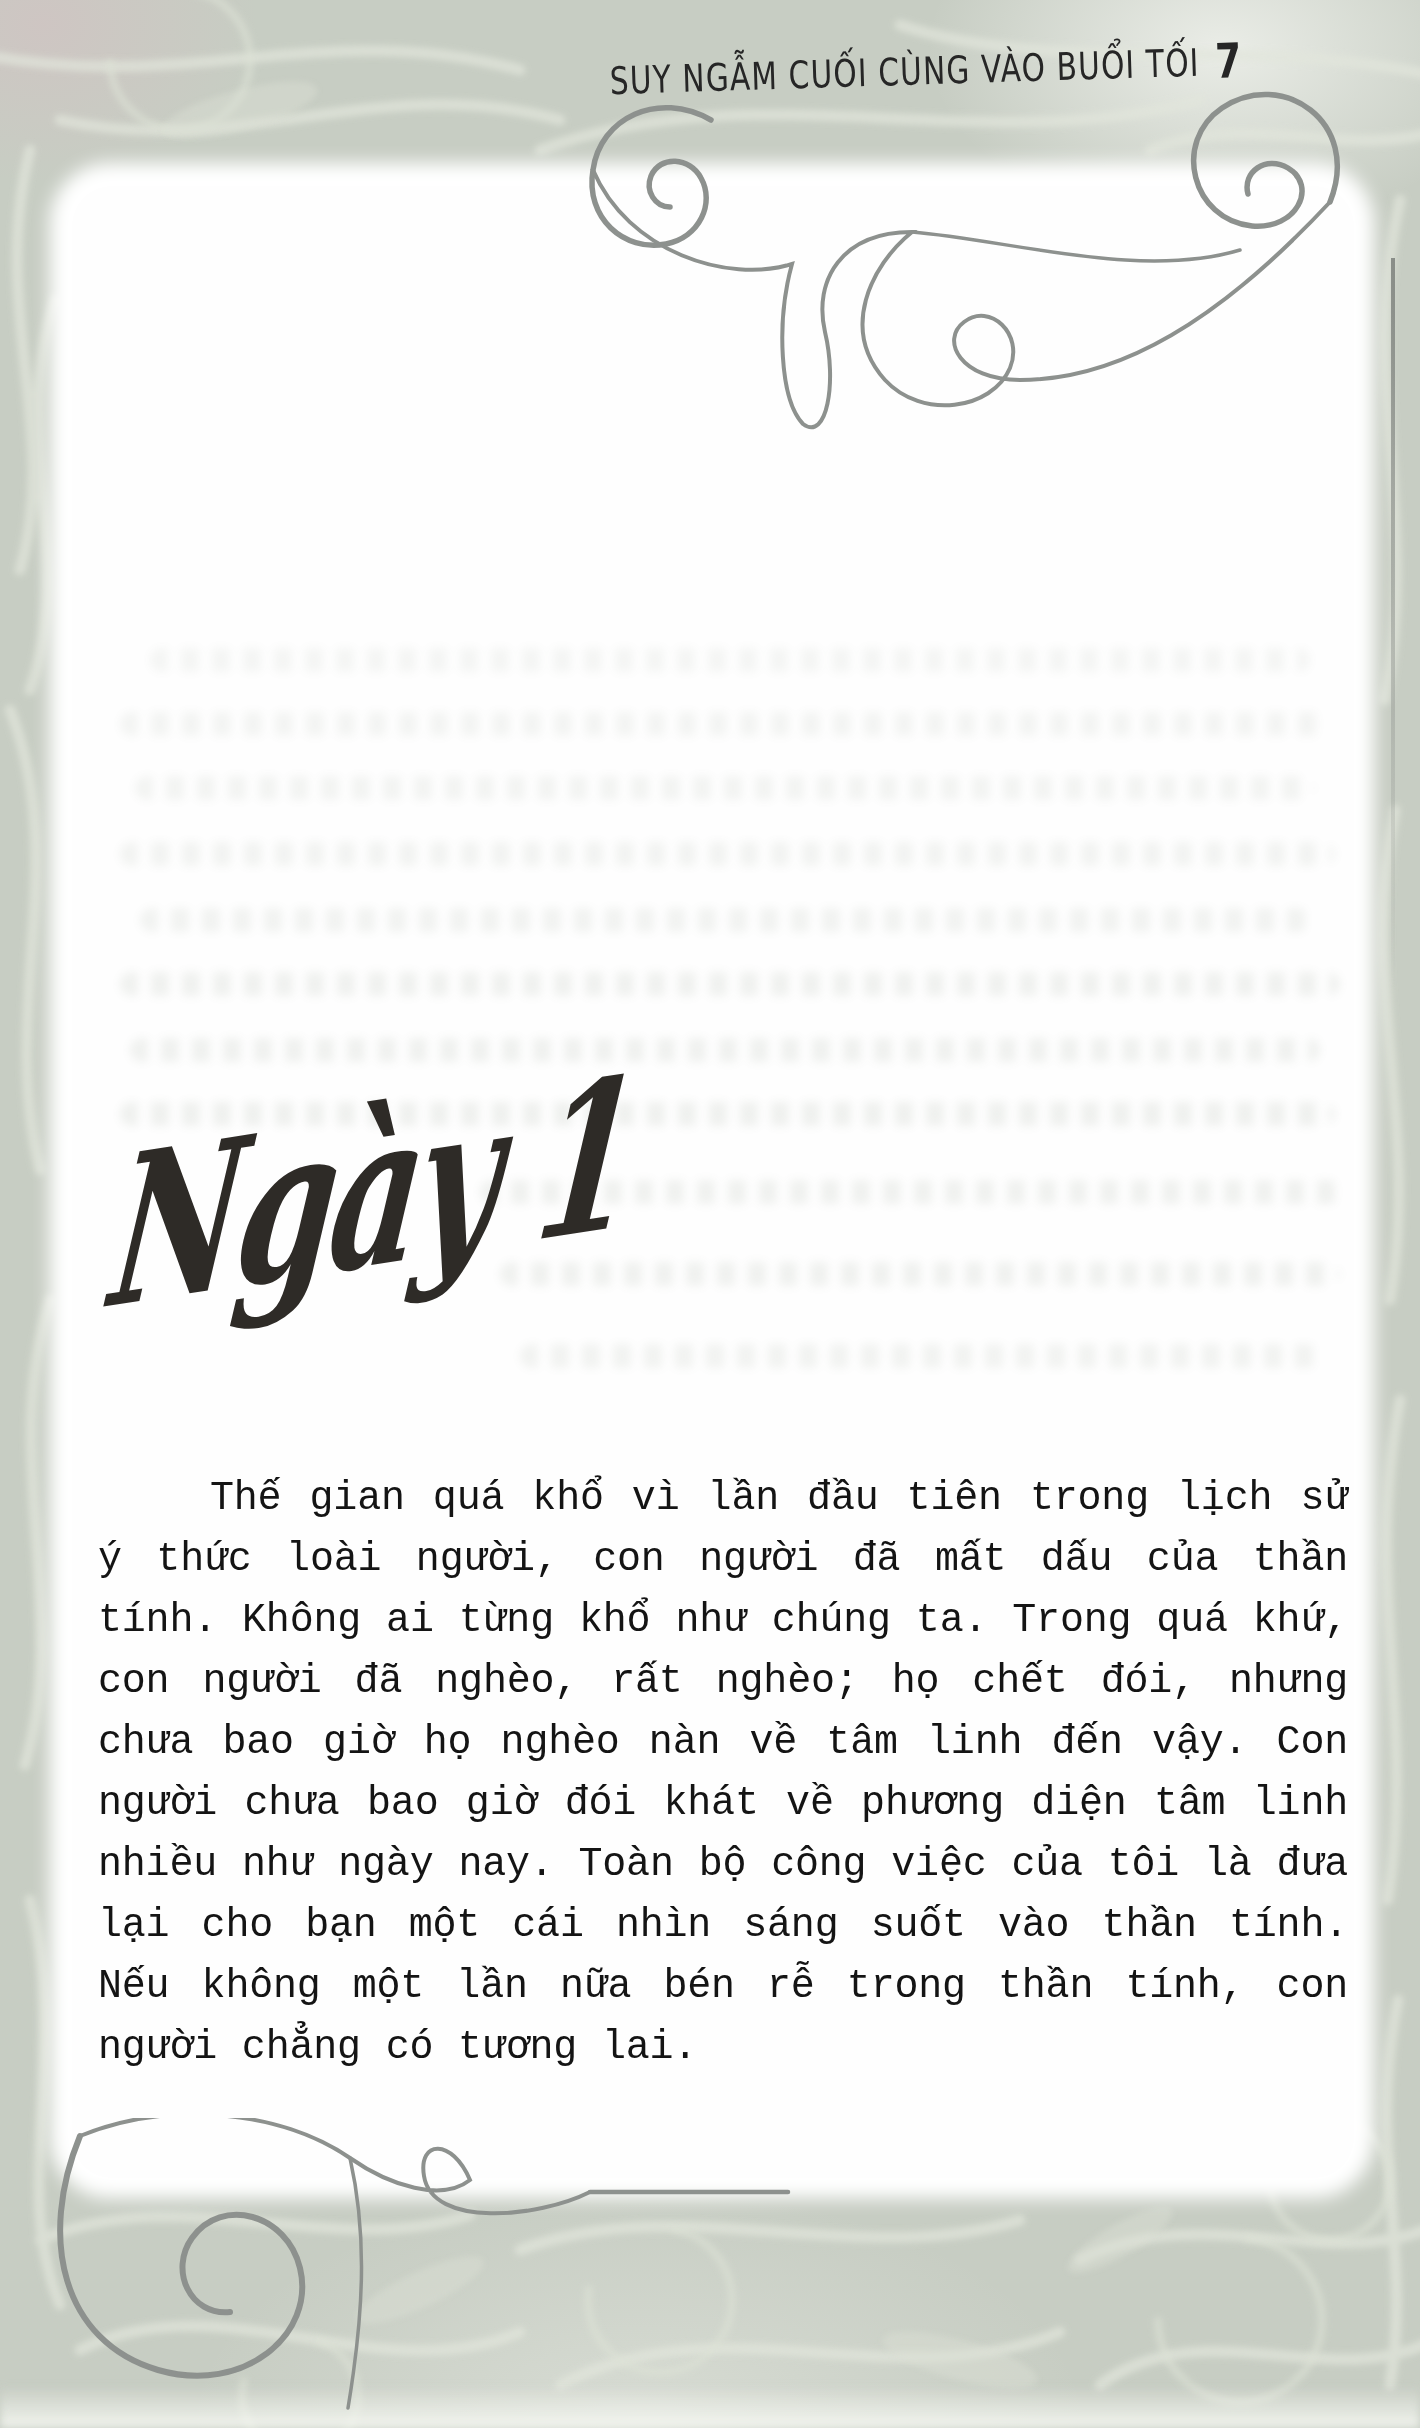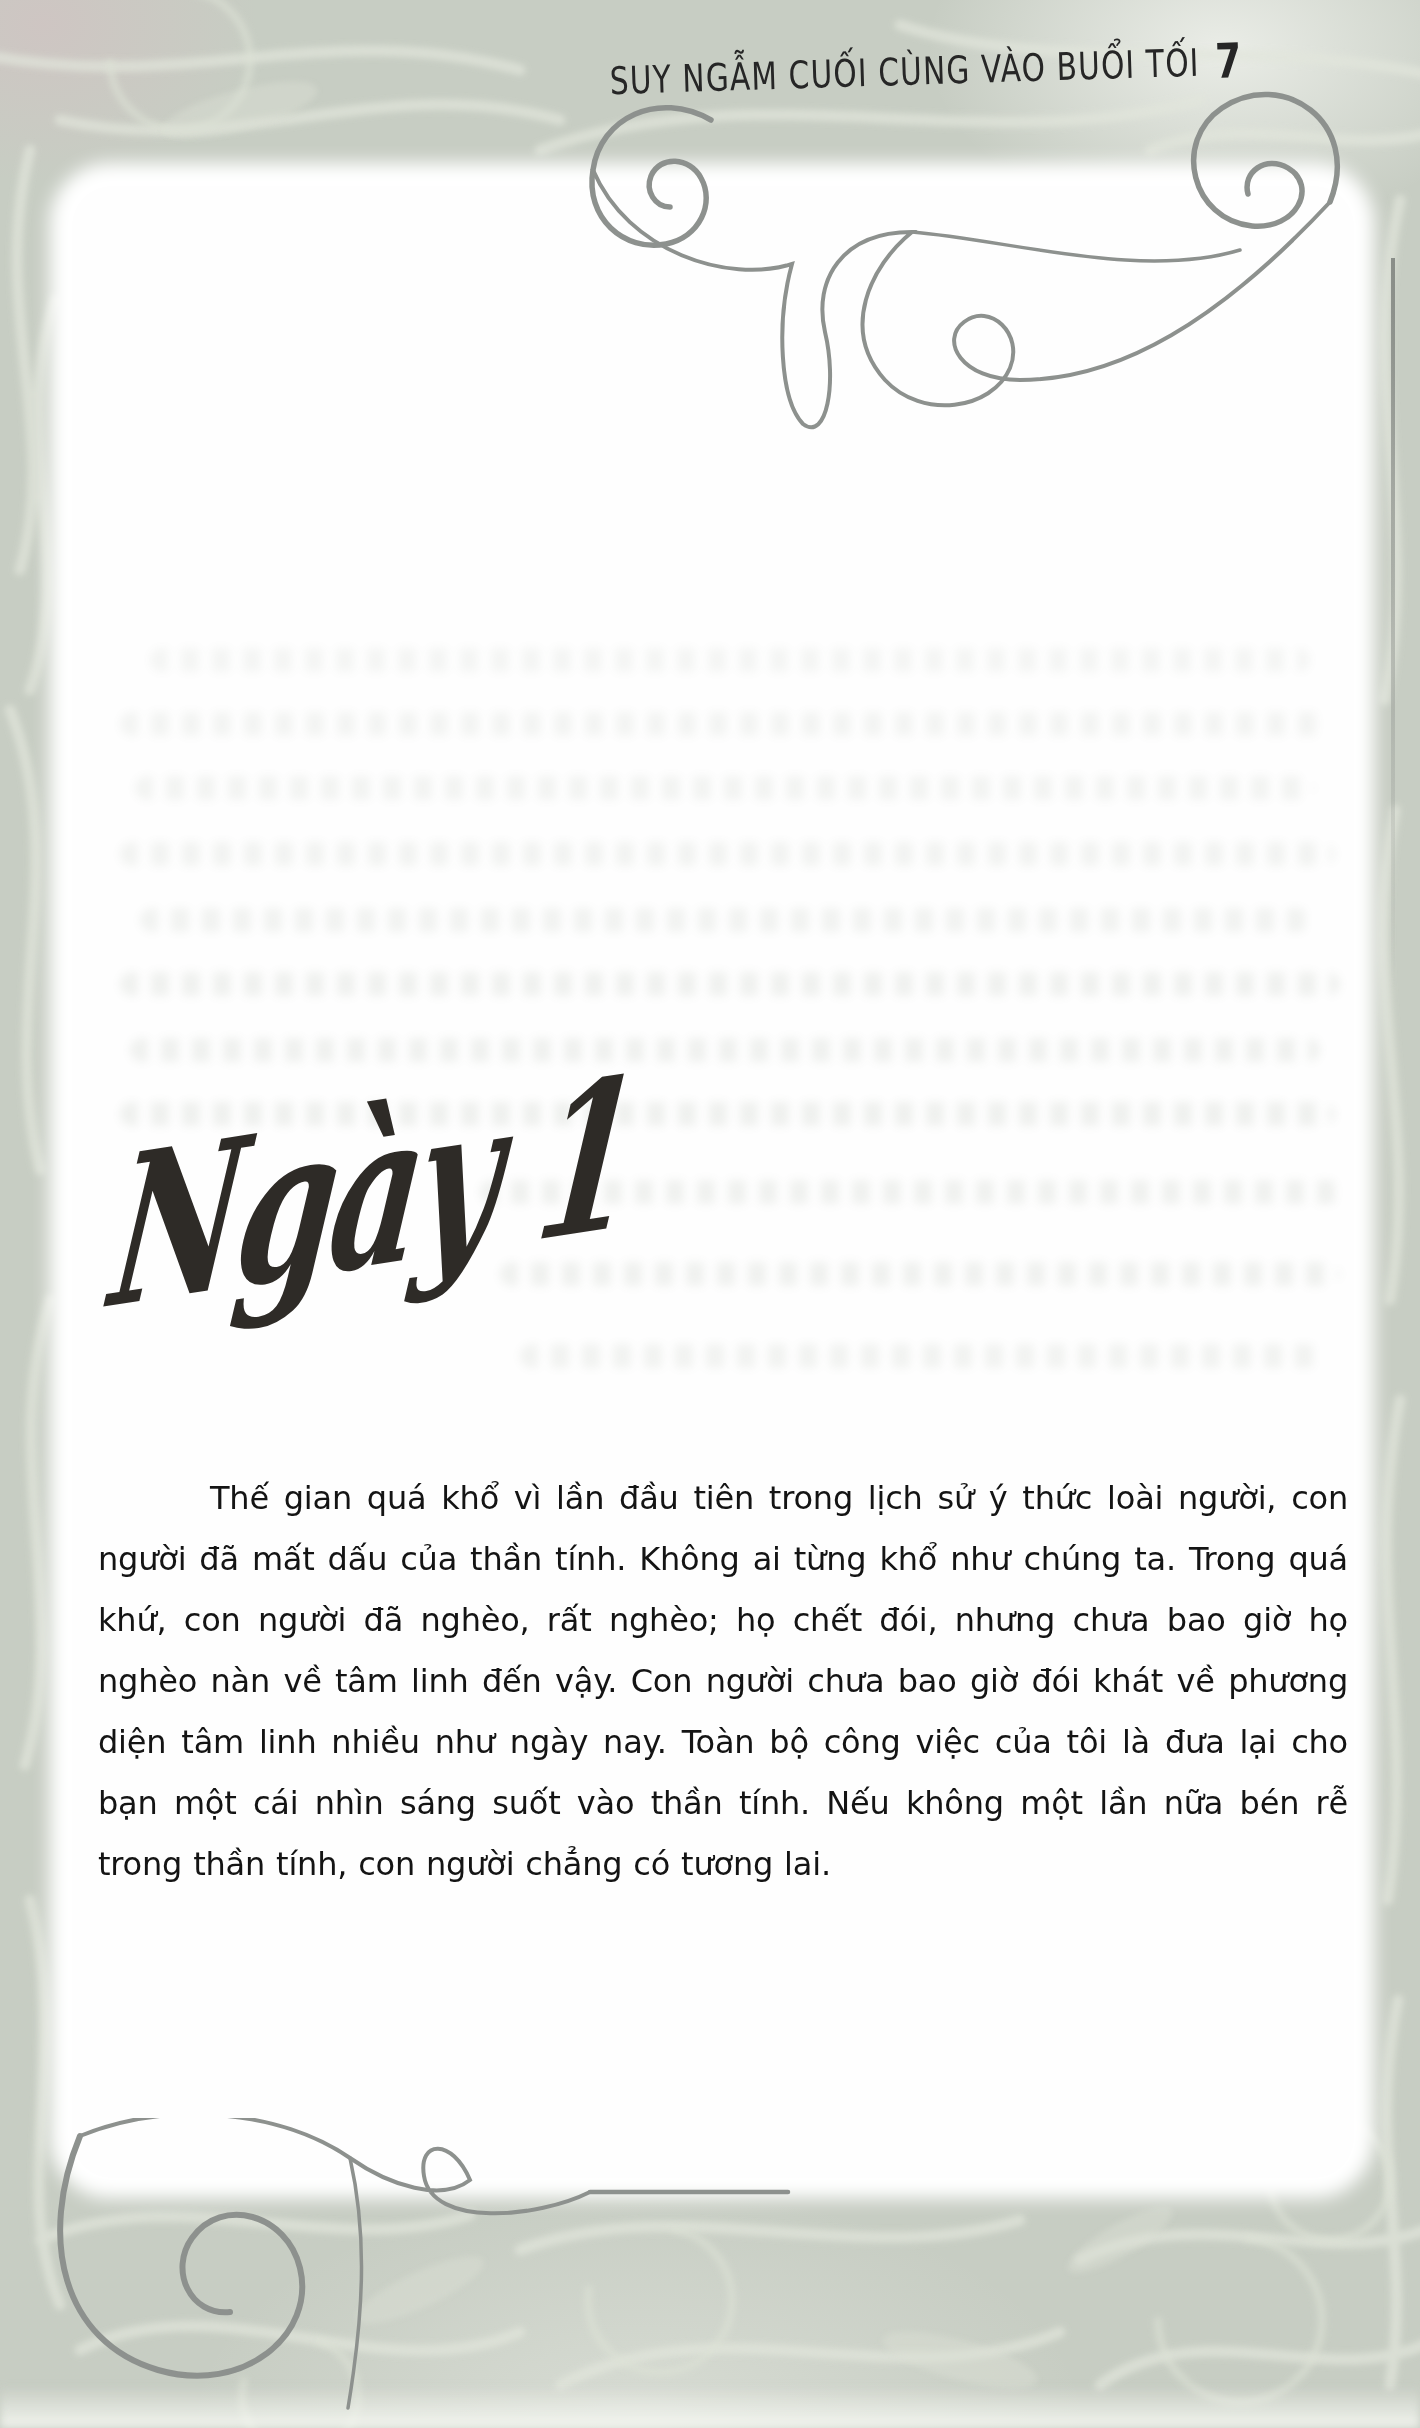--- a/index.html
+++ b/index.html
@@ -47,22 +47,22 @@
     font-size:48px;font-weight:700;margin-left:20px;position:relative;top:3px;
   }
   .chapter-title{
     position:absolute;left:108px;top:1128px;z-index:4;color:#2e2b27;
     font-family:"DejaVu Serif","Liberation Serif",serif;font-style:italic;font-weight:bold;
     font-size:210px;letter-spacing:-8px;line-height:1;white-space:nowrap;
     transform:skewX(-10deg) scale(.66,1) rotate(-6deg);transform-origin:0 80%;
   }
   .body-paragraph{
     position:absolute;left:98px;top:1468px;width:1250px;z-index:4;
-    font-size:32px;line-height:61px;text-align:justify;text-indent:112px;
-    color:#141414;letter-spacing:-0.2px;word-spacing:1px;
+    font-size:40px;line-height:61px;text-align:justify;text-indent:112px;
+    color:#141414;letter-spacing:-0.2px;word-spacing:1px;font-family:Liberation Mono, monospace;
   }
 </style>
 </head>
 <body>
 
 <div class="stage">
 
   <svg class="pattern" width="1420" height="2428" viewBox="0 0 1420 2428">
     <defs>
         <filter id="soft">

